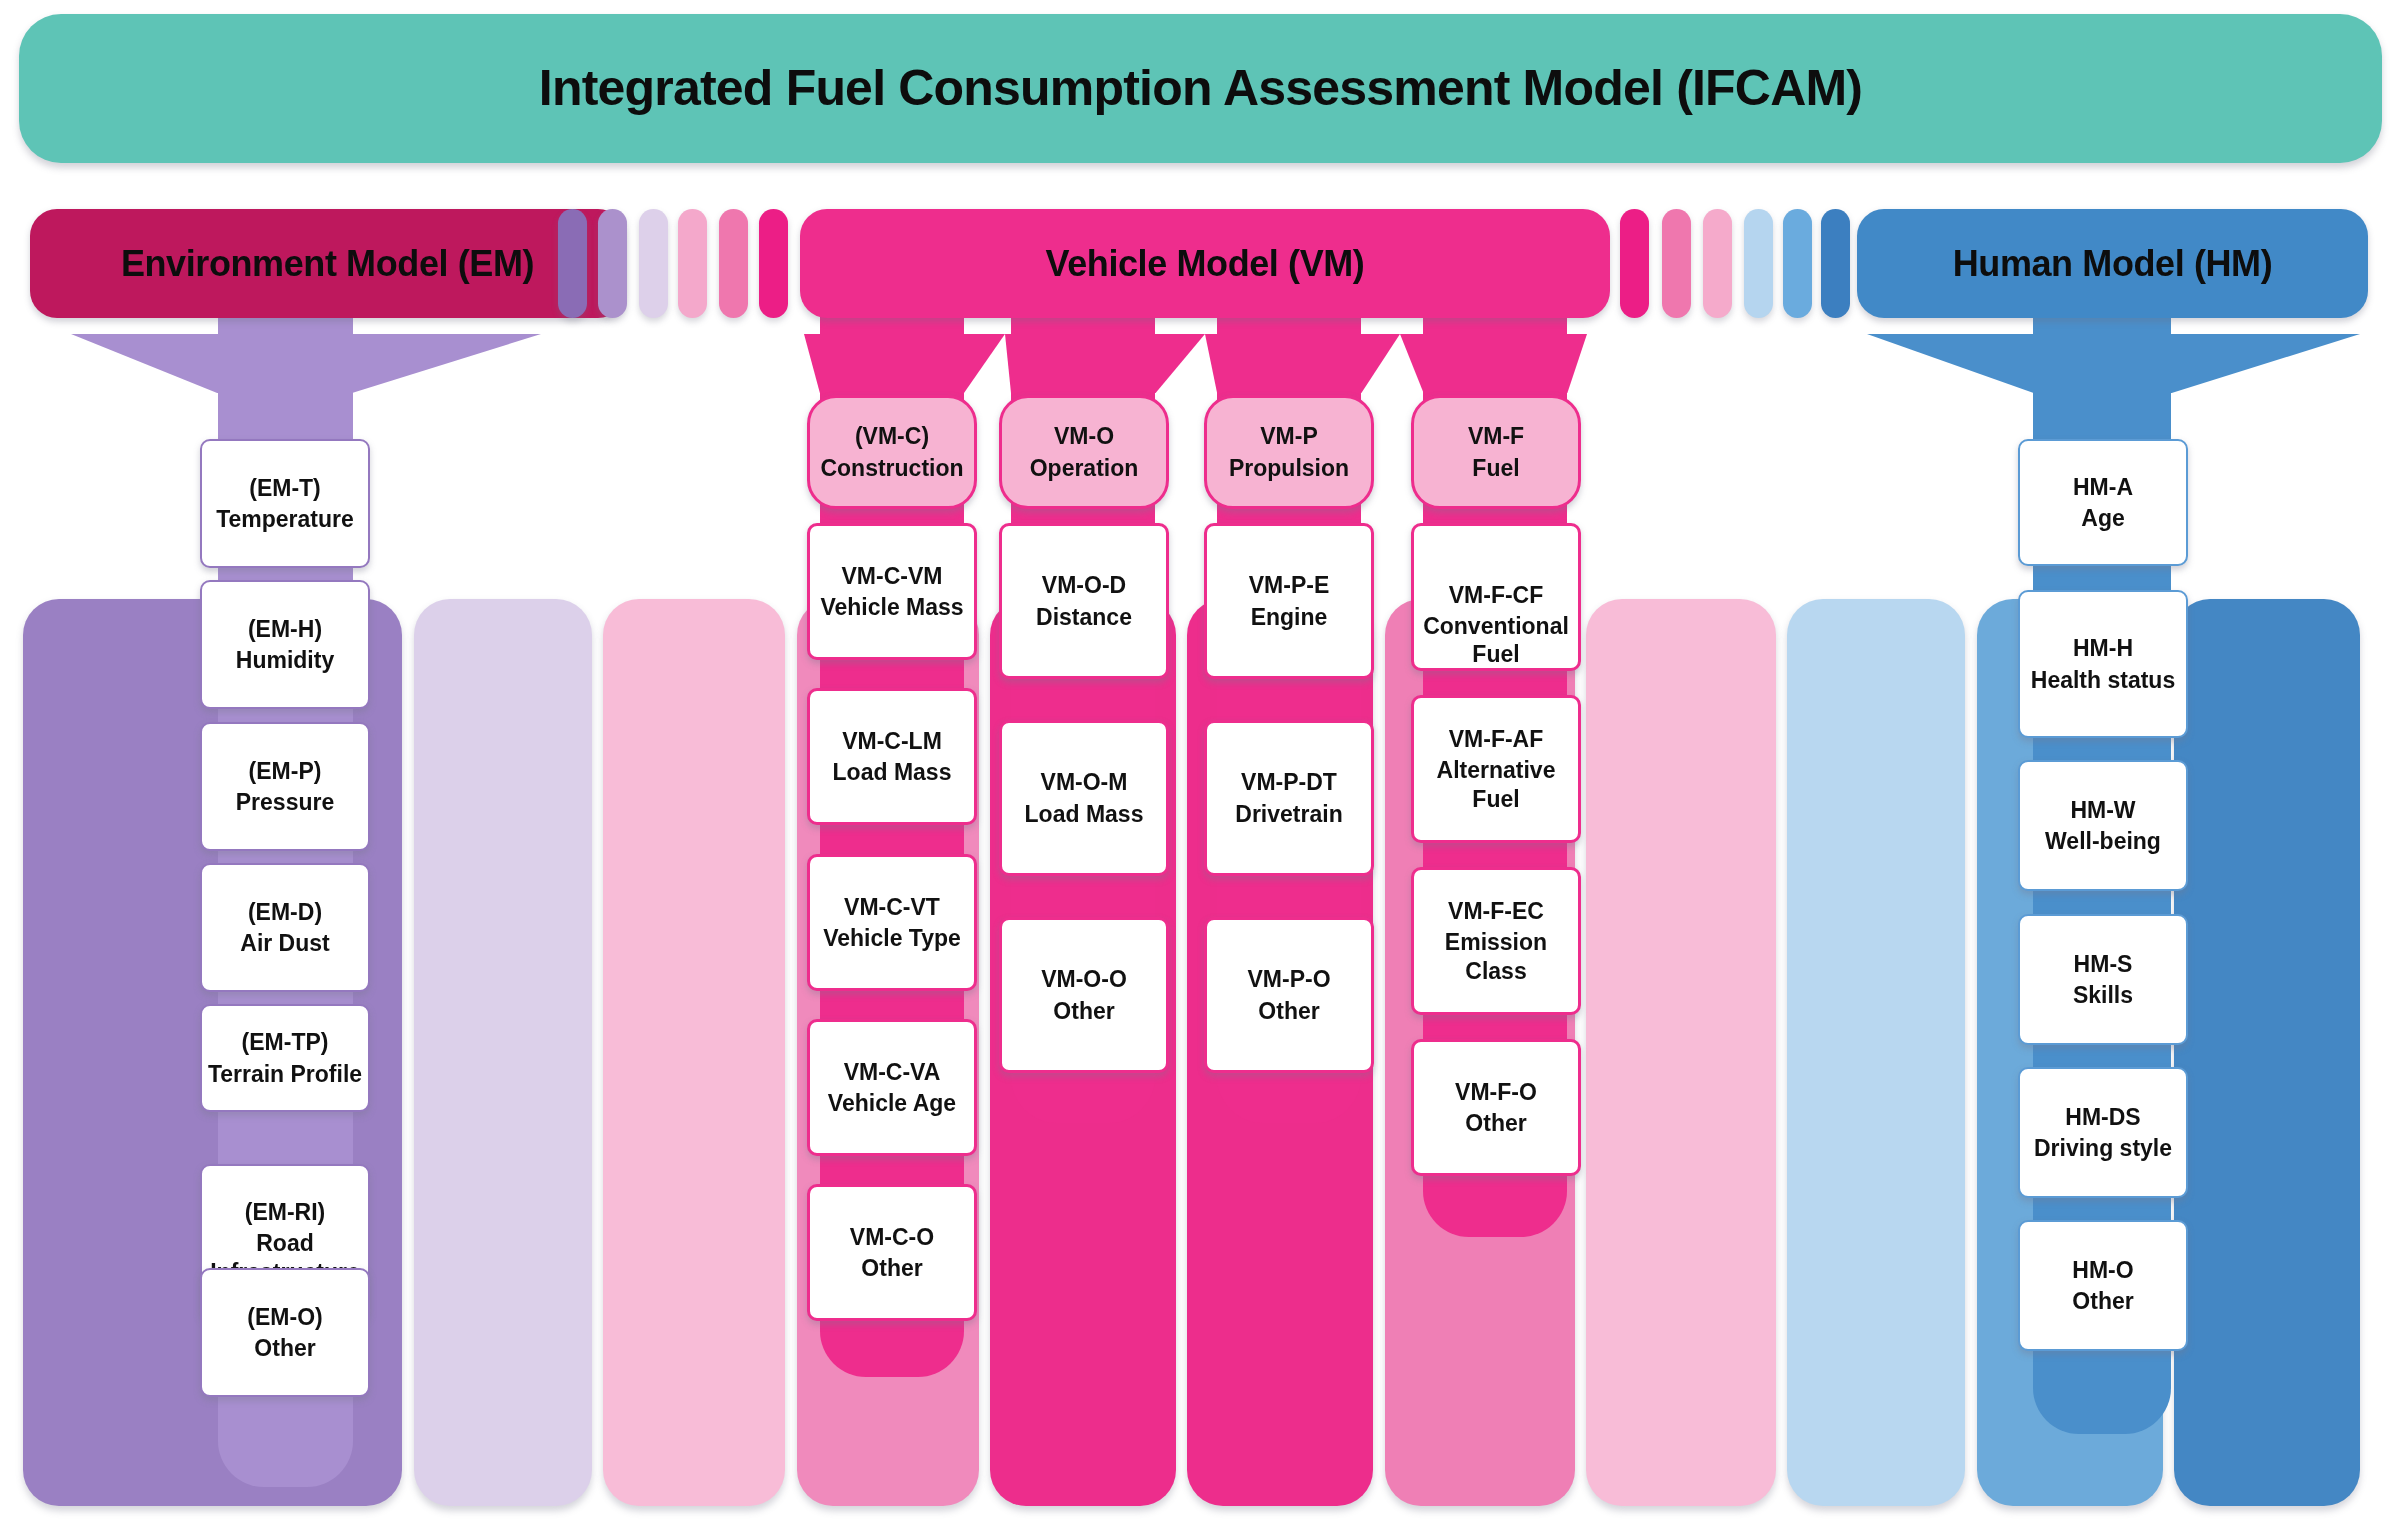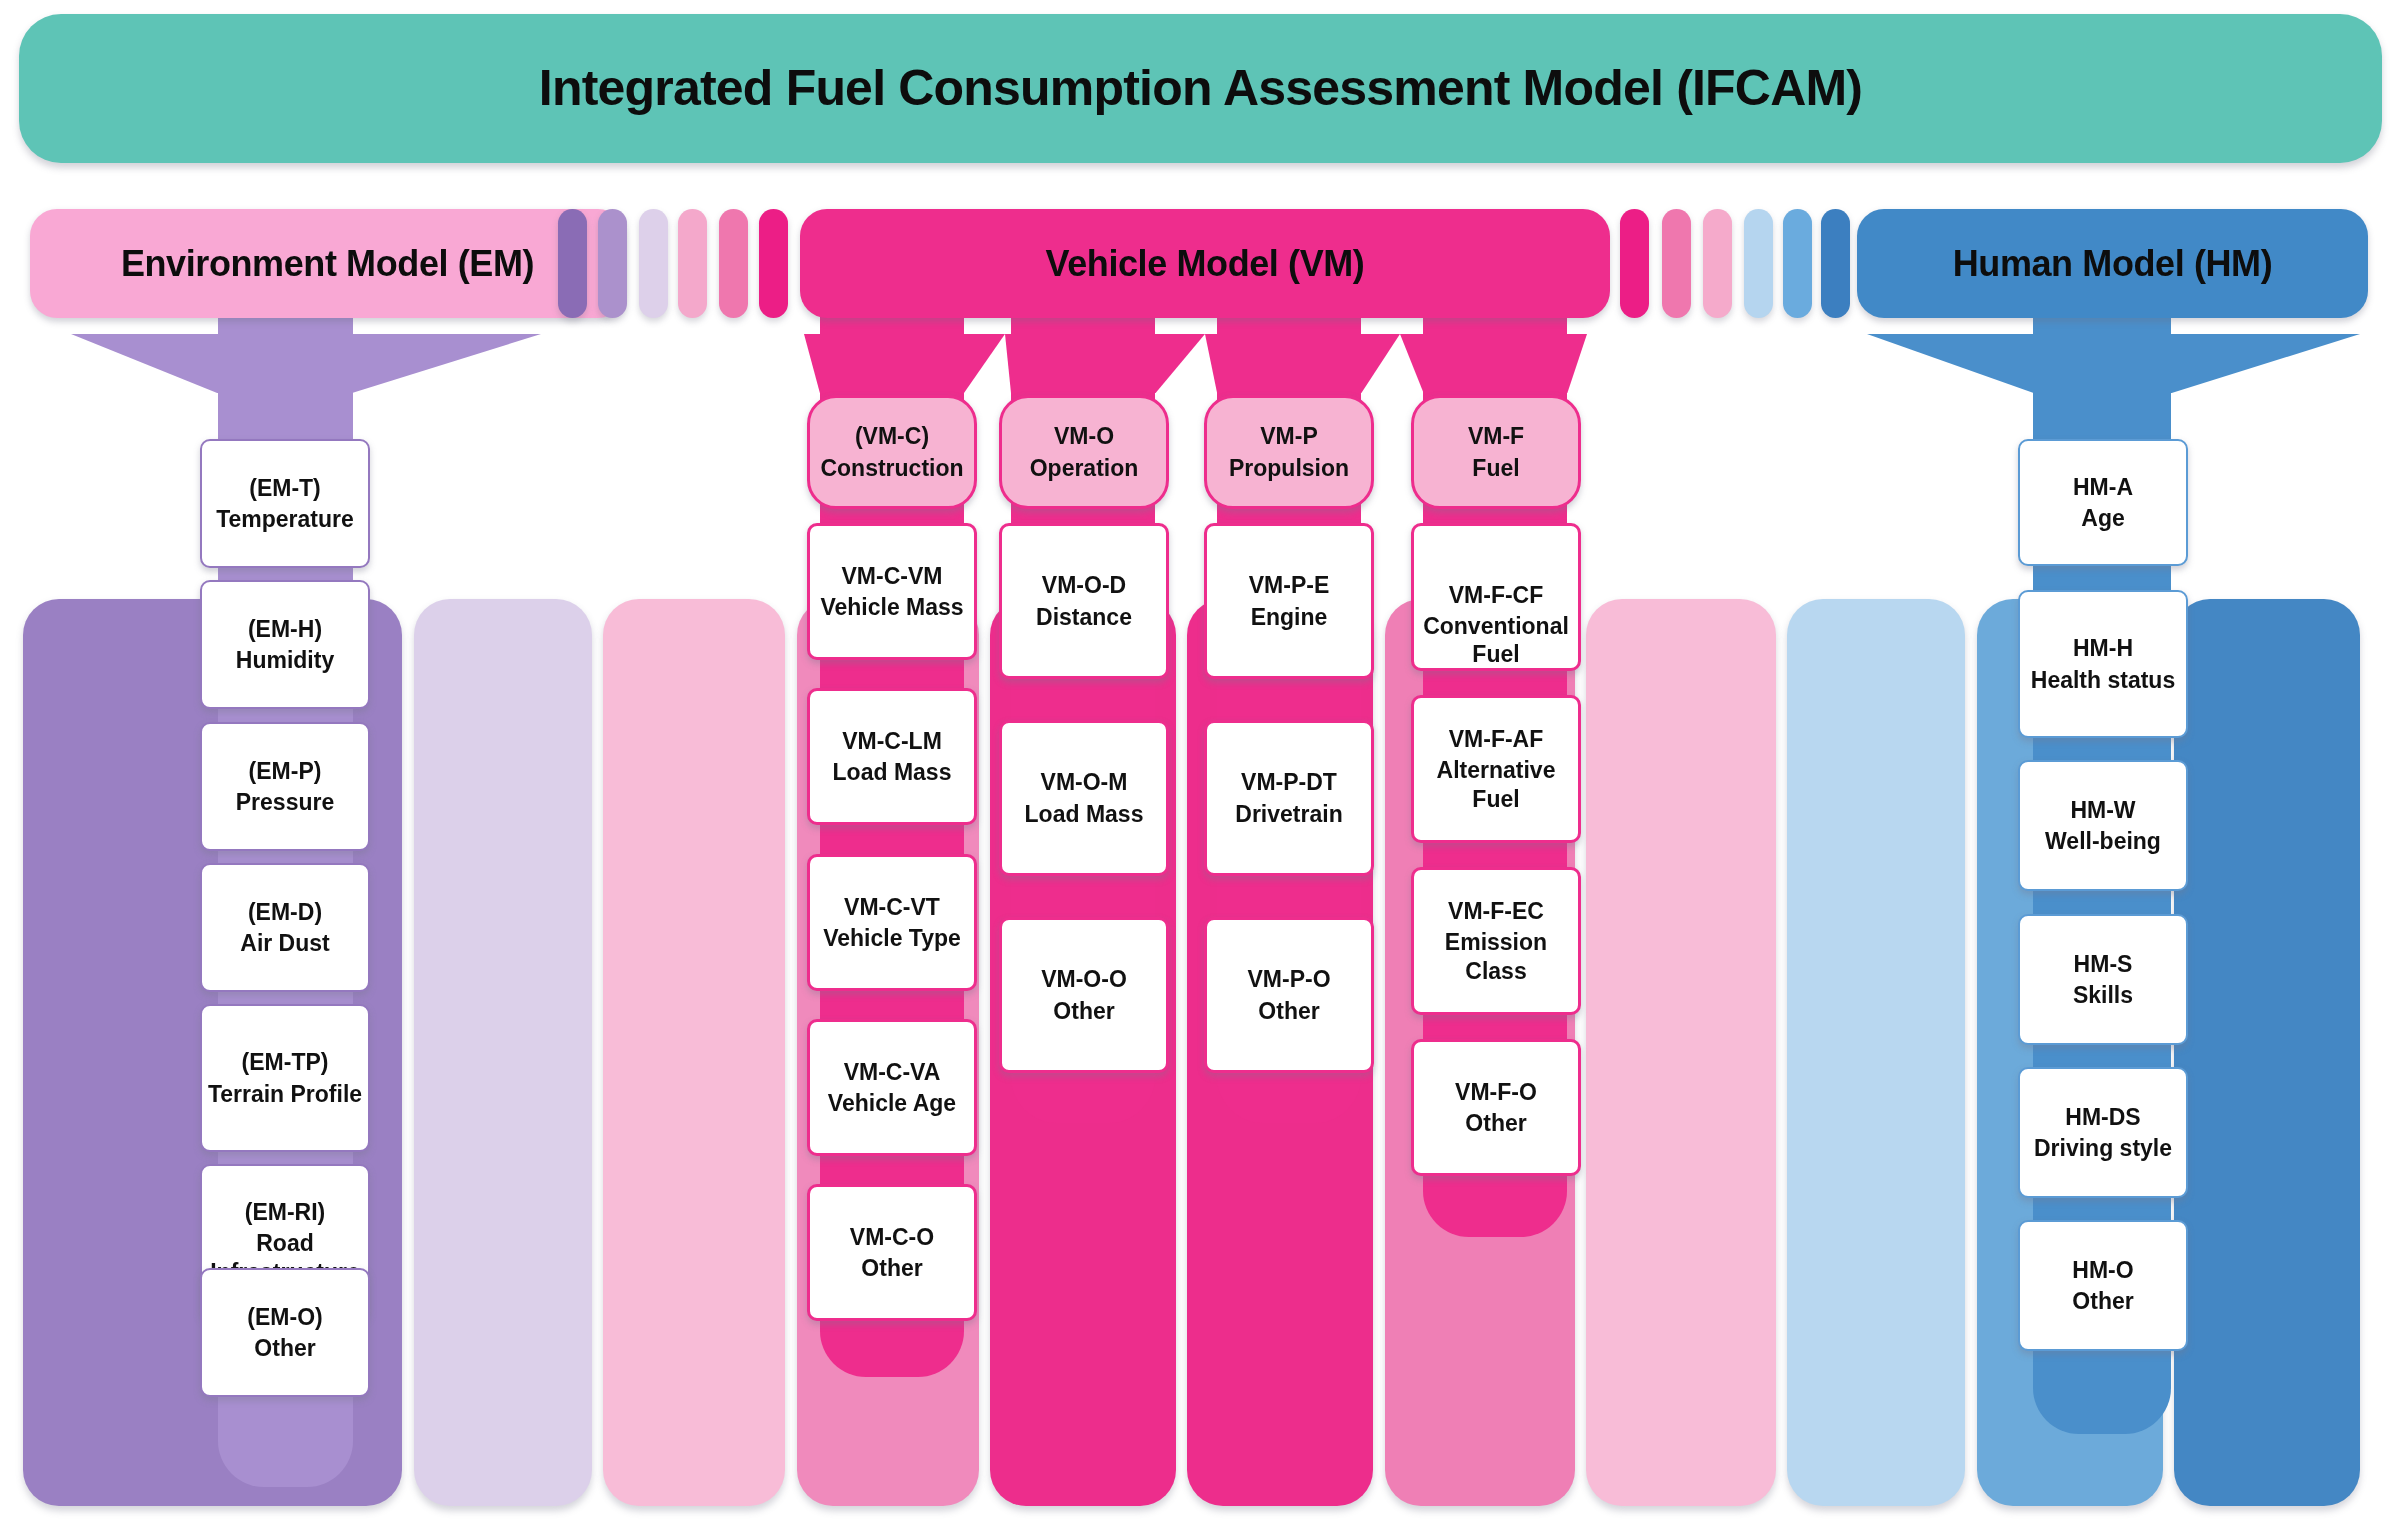--- a/index.html
+++ b/index.html
@@ -93,21 +93,21 @@
   <div class="abs connector" style="left: 1423px; width: 144px; background: rgb(238, 45, 141);"></div>
   <div class="abs funnel" style="left: 1400px; width: 187px; clip-path: polygon(0px 0px, 100% 0px, 89.5% 100%, 12.6% 100%); background: rgb(238, 45, 141);"></div>
   <div class="abs stem" style="left: 1423px; width: 144px; height: 854px; background: rgb(238, 45, 141);"></div>
 
   <div class="abs connector" style="left: 2033px; width: 138px; background: rgb(74, 143, 203);"></div>
   <div class="abs funnel" style="left: 1867px; width: 493px; clip-path: polygon(0px 0px, 100% 0px, 61.8% 100%, 33.8% 100%); background: rgb(74, 143, 203);"></div>
   <div class="abs stem" style="left: 2033px; width: 138px; height: 1051px; background: rgb(74, 143, 203);"></div>
 
   <div class="abs title" style="background: rgb(94, 196, 182);">Integrated Fuel Consumption Assessment Model (IFCAM)</div>
 
-  <div class="abs hdr" style="left: 30px; width: 595px; background: #f9a8d4;">Environment Model (EM)</div>
+  <div class="abs hdr" style="left: 30px; width: 595px; background: #be185d;">Environment Model (EM)</div>
   <div class="abs hdr" style="left: 800px; width: 810px; background: rgb(238, 45, 141);">Vehicle Model (VM)</div>
   <div class="abs hdr" style="left: 1857px; width: 511px; background: rgb(65, 137, 199);">Human Model (HM)</div>
 
   <div class="abs pill" style="left: 558px; background: rgb(138, 108, 181);"></div>
   <div class="abs pill" style="left: 598px; background: rgb(171, 145, 204);"></div>
   <div class="abs pill" style="left: 639px; background: rgb(221, 208, 234);"></div>
   <div class="abs pill" style="left: 678px; background: rgb(244, 168, 203);"></div>
   <div class="abs pill" style="left: 719px; background: rgb(239, 119, 174);"></div>
   <div class="abs pill" style="left: 759px; background: rgb(236, 30, 134);"></div>
 
@@ -127,21 +127,21 @@
     <span class="lbl">Humidity</span>
   </div>
   <div class="abs box em-border" style="left:200px;top:722px;height:129px;">
     <span class="code">(EM-P)</span>
     <span class="lbl">Pressure</span>
   </div>
   <div class="abs box em-border" style="left:200px;top:863px;height:129px;">
     <span class="code">(EM-D)</span>
     <span class="lbl">Air Dust</span>
   </div>
-  <div class="abs box em-border" style="left:200px;top:1004px;height:148px;">
+  <div class="abs box em-border" style="left:200px;top:1004px;height:108px;">
     <span class="code">(EM-TP)</span>
     <span class="lbl">Terrain Profile</span>
   </div>
   <div class="abs box em-border" style="left:200px;top:1164px;height:156px;">
     <span class="code">(EM-RI)</span>
     <span class="lbl">Road Infrastructure</span>
   </div>
   <div class="abs box em-border" style="left:200px;top:1268px;height:129px;">
     <span class="code">(EM-O)</span>
     <span class="lbl">Other</span>

